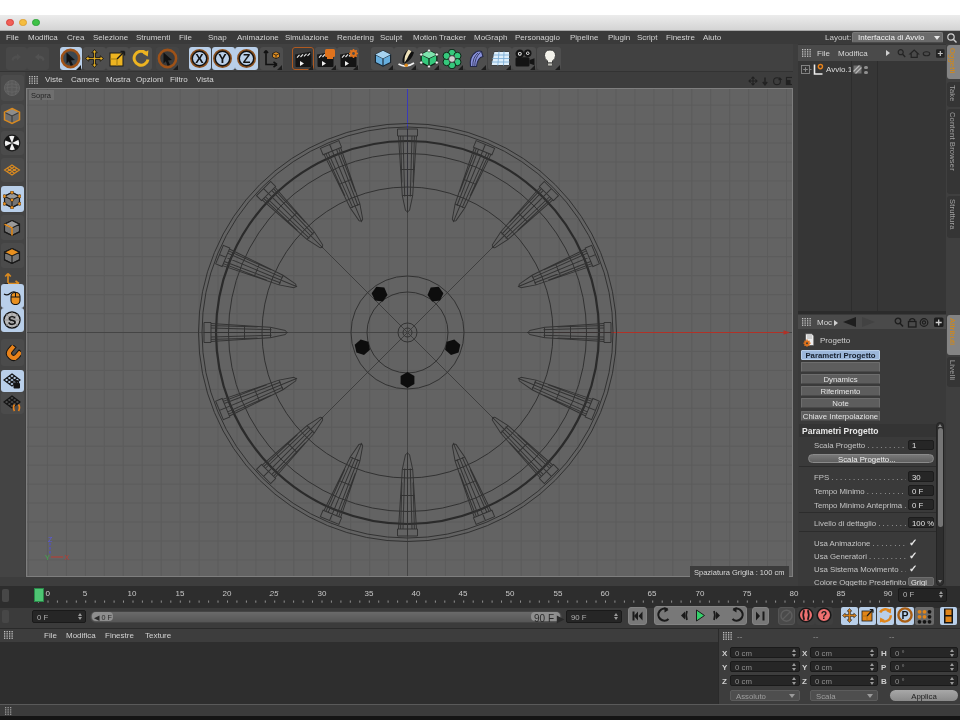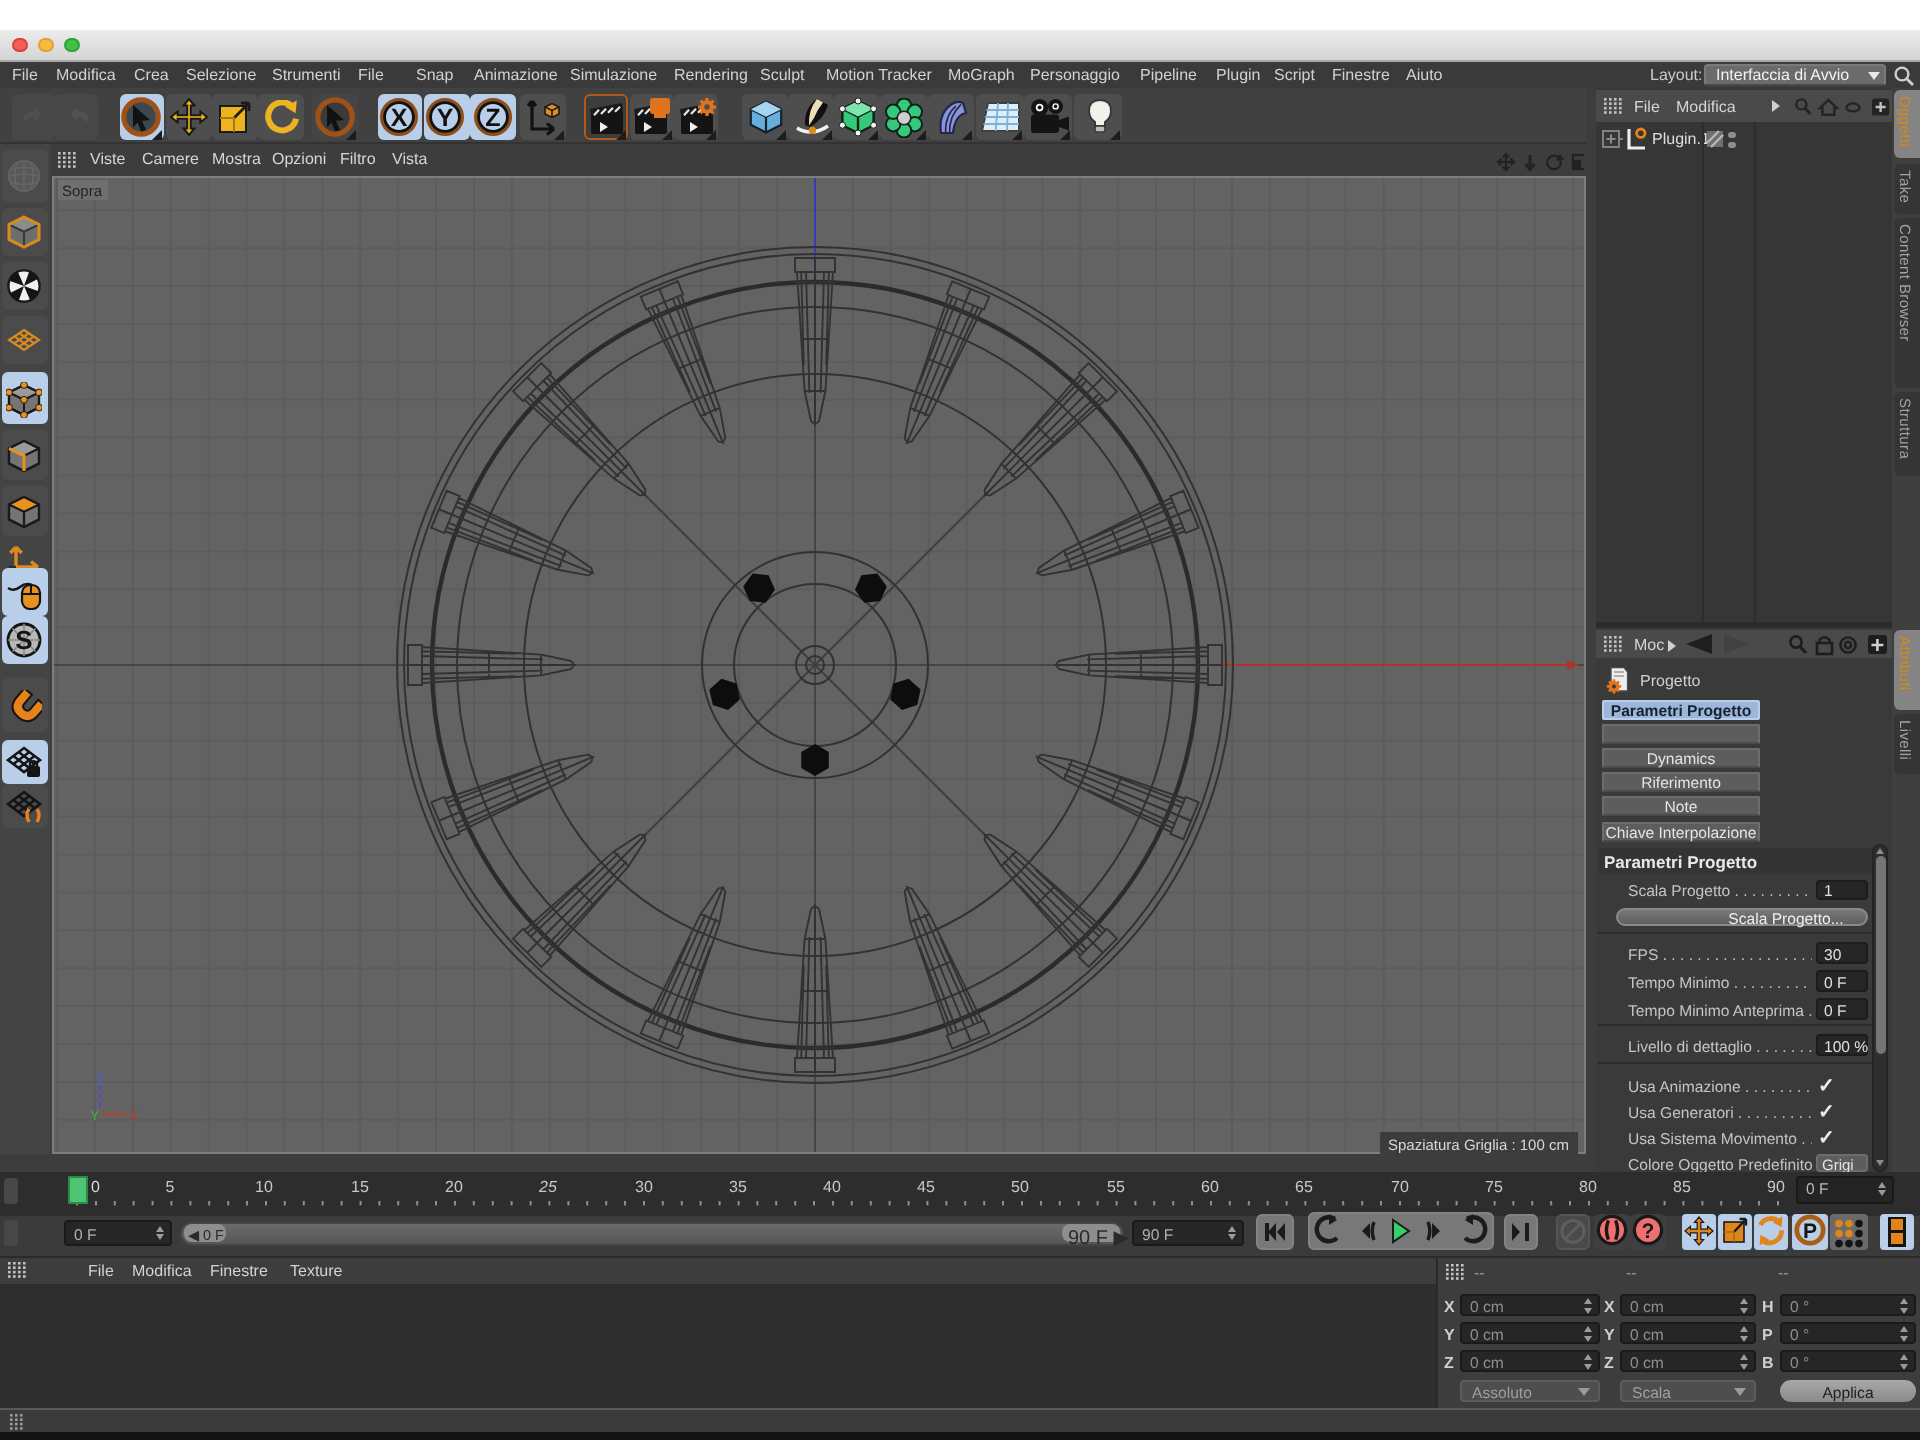--- a/index.html
+++ b/index.html
@@ -510,21 +510,21 @@
     </svg>
 <svg class="ab" style="left:800px;top:64px;" width="12" height="11" viewBox="0 0 12 11">
       <rect x="1.5" y="1.5" width="8" height="8" fill="none" stroke="#8a8a8a" stroke-width="0.9"></rect>
       <path d="M5.5 3.2 L5.5 7.8 M3.2 5.5 L7.8 5.5" stroke="#8a8a8a" stroke-width="1"></path>
       <line x1="9.5" y1="5.5" x2="11.5" y2="5.5" stroke="#8a8a8a" stroke-width="0.9"></line>
     </svg>
 <svg class="ab" style="left:812px;top:63px;" width="12" height="13" viewBox="0 0 12 13">
       <path d="M2.5 1.5 L2.5 11 L10.5 11" stroke="#ececec" stroke-width="1.6" fill="none"></path>
       <circle cx="8.4" cy="3.6" r="2.1" fill="none" stroke="#e8821a" stroke-width="1.4"></circle>
     </svg>
-<div class="tx" style="left:826px;top:65px;font-size:8px;color:#dedede;">Plugin.1</div>
+<div class="tx" style="left:826px;top:65px;font-size:8px;color:#dedede;">Avvio.1</div>
 <div class="ab" style="left:851px;top:61px;width:1px;height:250px;background:#2d2d2d;"></div>
 <div class="ab" style="left:877px;top:61px;width:1px;height:250px;background:#2d2d2d;"></div>
 <svg class="ab" style="left:853px;top:65px;" width="10" height="9" viewBox="0 0 10 9">
       <rect x="0.5" y="0.5" width="8" height="8" fill="#6f6f6f"></rect>
       <path d="M0.5 6.5 L6.5 0.5 M2.5 8.5 L8.5 2.5" stroke="#b8b8b8" stroke-width="1.2"></path>
     </svg>
 <div class="ab" style="left:864px;top:65.5px;width:3.6px;height:3.6px;border-radius:50%;background:#8f8f8f;"></div>
 <div class="ab" style="left:864px;top:70.5px;width:3.6px;height:3.6px;border-radius:50%;background:#8f8f8f;"></div>
 <div class="ab" style="left:798px;top:311px;width:148px;height:3px;background:#2b2b2b;"></div>
 <div class="ab" style="left:798px;top:314px;width:148px;height:272px;background:#3a3a3a;"></div>
@@ -592,21 +592,21 @@
 <div class="tx" style="left:801px;top:399.29999999999995px;width:79px;text-align:center;font-size:7.8px;color:#e4e4e4;">Note</div>
 <div class="ab" style="left:801px;top:410.49999999999994px;width:79px;height:10px;background:#5d5d5d;border:1px solid #6d6d6d;border-bottom-color:#4a4a4a;border-radius:1px;box-sizing:border-box;"></div>
 <div class="tx" style="left:801px;top:411.49999999999994px;width:79px;text-align:center;font-size:7.8px;color:#e4e4e4;">Chiave Interpolazione</div>
 <div class="ab" style="left:798px;top:422px;width:148px;height:164px;background:#3a3a3a;"></div>
 <div class="ab" style="left:799px;top:424px;width:137px;height:13px;background:#343434;"></div>
 <div class="tx" style="left:802px;top:426px;font-size:8.5px;font-weight:bold;color:#e8e8e8;">Parametri Progetto</div>
 <div class="tx" style="left:814px;top:441px;width:92px;overflow:hidden;font-size:7.8px;color:#c4c4c4;">Scala Progetto . . . . . . . . . . . . . . . . . . . . . . . . . . . . . . </div>
     <div class="ab" style="left:908px;top:439.5px;width:26px;height:10.5px;background:#262626;border:1px solid #1c1c1c;border-radius:2px;box-sizing:border-box;"></div>
     <div class="tx" style="left:912px;top:441px;font-size:7.8px;color:#e0e0e0;">1</div>
 <div class="ab" style="left:808px;top:453.5px;width:126px;height:9.5px;background:linear-gradient(#787878,#606060);border:1px solid #8a8a8a;border-radius:4.5px;box-sizing:border-box;"></div>
-<div class="tx" style="left:838px;top:455px;width:110px;font-size:7.8px;color:#f0f0f0;text-align:center;">Scala Progetto...</div>
+<div class="tx" style="left:838px;top:455px;width:110px;font-size:7.8px;color:#f0f0f0;">Scala Progetto...</div>
 <div class="ab" style="left:799px;top:466px;width:137px;height:1px;background:#2c2c2c;"></div>
 <div class="tx" style="left:814px;top:472.5px;width:92px;overflow:hidden;font-size:7.8px;color:#c4c4c4;">FPS . . . . . . . . . . . . . . . . . . . . . . . . . . . . . . </div>
     <div class="ab" style="left:908px;top:471.0px;width:26px;height:10.5px;background:#262626;border:1px solid #1c1c1c;border-radius:2px;box-sizing:border-box;"></div>
     <div class="tx" style="left:912px;top:472.5px;font-size:7.8px;color:#e0e0e0;">30</div>
 <div class="tx" style="left:814px;top:486.5px;width:92px;overflow:hidden;font-size:7.8px;color:#c4c4c4;">Tempo Minimo . . . . . . . . . . . . . . . . . . . . . . . . . . . . . . </div>
     <div class="ab" style="left:908px;top:485.0px;width:26px;height:10.5px;background:#262626;border:1px solid #1c1c1c;border-radius:2px;box-sizing:border-box;"></div>
     <div class="tx" style="left:912px;top:486.5px;font-size:7.8px;color:#e0e0e0;">0 F</div>
 <div class="tx" style="left:814px;top:500.5px;width:92px;overflow:hidden;font-size:7.8px;color:#c4c4c4;">Tempo Minimo Anteprima . . . . . . . . . . . . . . . . . . . . . . . . . . . . . . </div>
     <div class="ab" style="left:908px;top:499.0px;width:26px;height:10.5px;background:#262626;border:1px solid #1c1c1c;border-radius:2px;box-sizing:border-box;"></div>
     <div class="tx" style="left:912px;top:500.5px;font-size:7.8px;color:#e0e0e0;">0 F</div>

